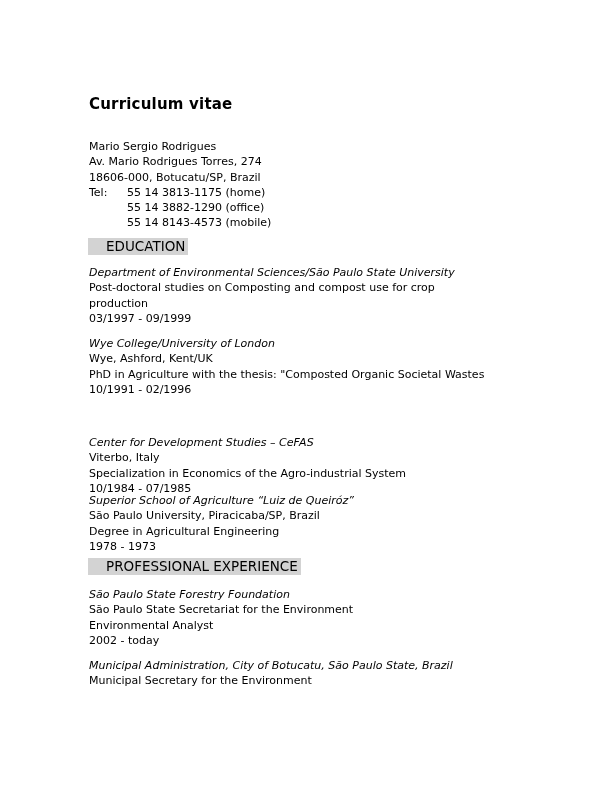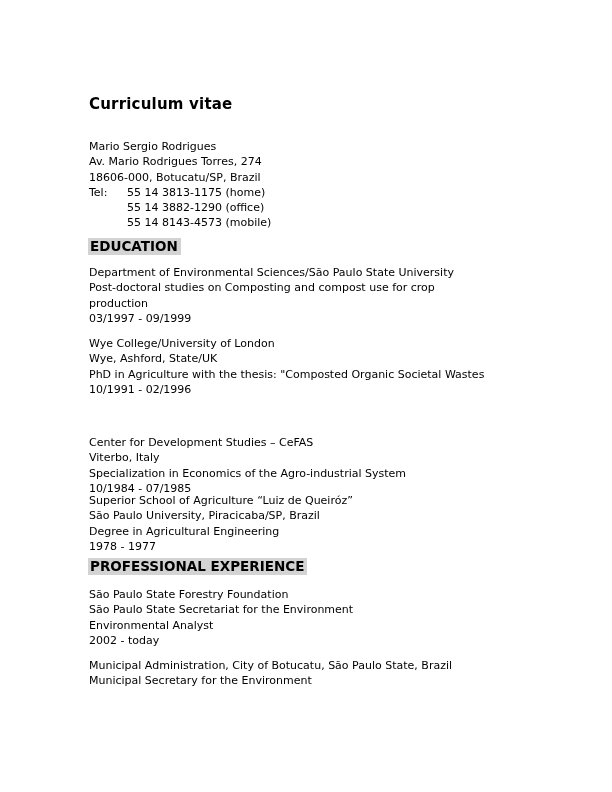--- a/index.html
+++ b/index.html
@@ -19,27 +19,27 @@
     left: 89px;
     top: 95px;
     margin: 0;
     font-size: 15px;
     line-height: 19px;
     font-weight: bold;
     letter-spacing: 0.2px;
   }
   .block { position: absolute; left: 89px; width: 445px; }
   .line { white-space: nowrap; }
-  .italic { }
+  .italic { font-style: italic; }
   .heading {
-    font-weight: bold;
+    font-weight: normal;
     font-size: 13.5px;
     line-height: 15px;
     background: #d3d3d3;
-    padding: 0 3px 1px 2px;
+    padding: 0 3px 1px 18px;
     margin-left: -1px;
   }
   .tel-label { display: inline-block; width: 38px; }
   .tel-cont { padding-left: 38px; }
 </style>
 </head>
 <body>
 
 <div class="page">
 
@@ -60,37 +60,37 @@
 
   <div class="block" style="top:265px">
     <div class="line italic">Department of Environmental Sciences/São Paulo State University</div>
     <div class="line">Post-doctoral studies on Composting and compost use for crop</div>
     <div class="line">production</div>
     <div class="line">03/1997 - 09/1999</div>
   </div>
 
   <div class="block" style="top:336px">
     <div class="line italic">Wye College/University of London</div>
-    <div class="line">Wye, Ashford, State/UK</div>
+    <div class="line">Wye, Ashford, Kent/UK</div>
     <div class="line">PhD in Agriculture with the thesis: "Composted Organic Societal Wastes</div>
     <div class="line">10/1991 - 02/1996</div>
   </div>
 
   <div class="block" style="top:435px">
     <div class="line italic">Center for Development Studies – CeFAS</div>
     <div class="line">Viterbo, Italy</div>
     <div class="line">Specialization in Economics of the Agro-industrial System</div>
     <div class="line">10/1984 - 07/1985</div>
   </div>
 
   <div class="block" style="top:493px">
     <div class="line italic">Superior School of Agriculture “Luiz de Queiróz”</div>
     <div class="line">São Paulo University, Piracicaba/SP, Brazil</div>
     <div class="line">Degree in Agricultural Engineering</div>
-    <div class="line">1978 - 1977</div>
+    <div class="line">1978 - 1973</div>
   </div>
 
   <div class="block" style="top:559px">
     <span class="heading">PROFESSIONAL EXPERIENCE</span>
   </div>
 
   <div class="block" style="top:587px">
     <div class="line italic">São Paulo State Forestry Foundation</div>
     <div class="line">São Paulo State Secretariat for the Environment</div>
     <div class="line">Environmental Analyst</div>

